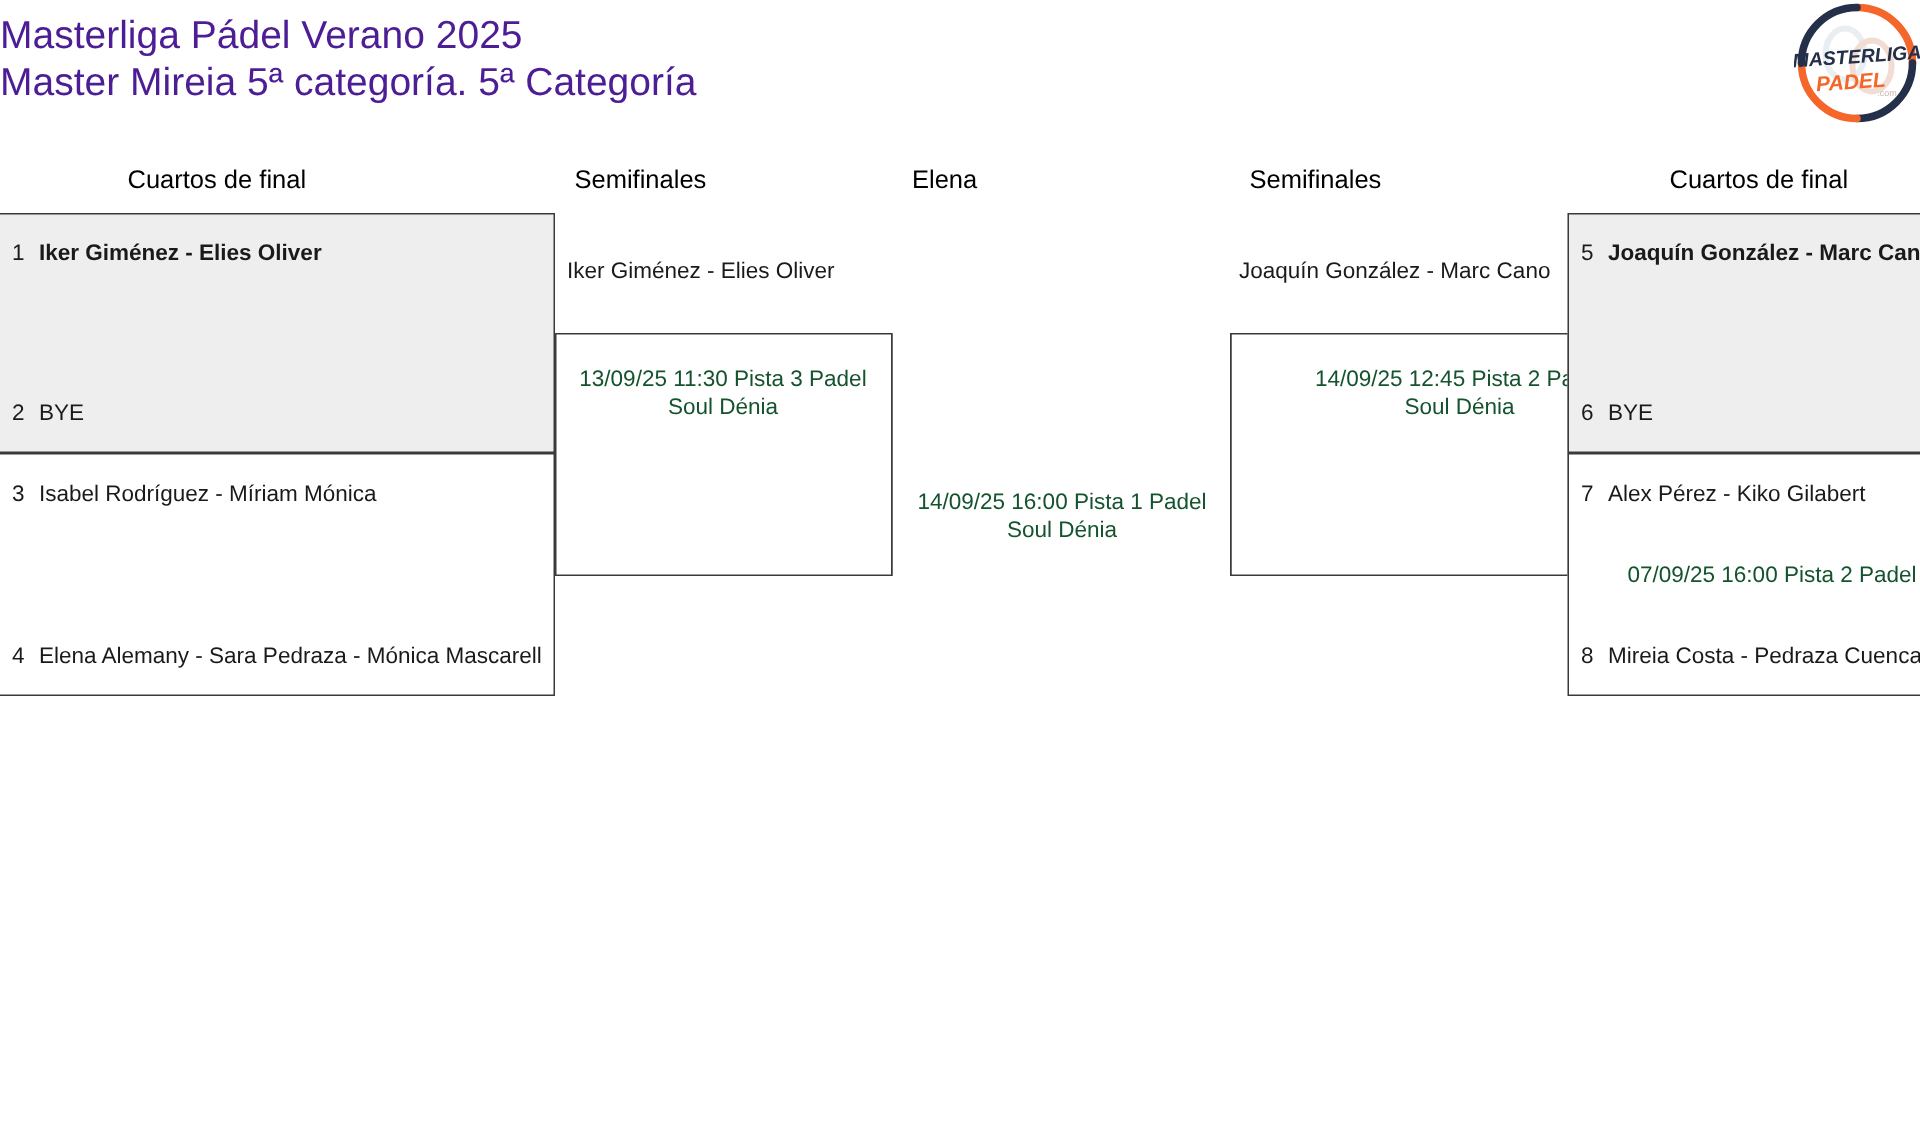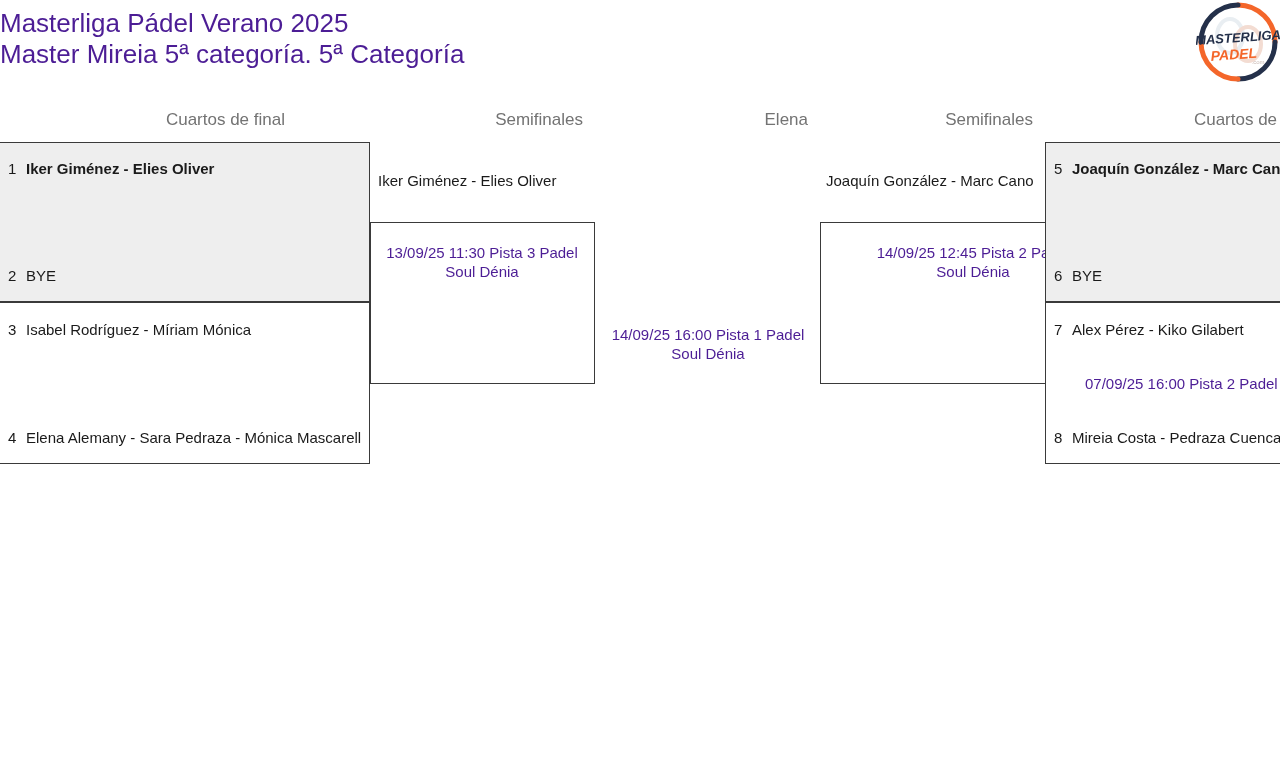--- a/index.html
+++ b/index.html
@@ -40,22 +40,22 @@
     width: 84px;
     height: 84px;
   }
 
   
   .round-header {
     position: absolute;
     top: 109px;
     font-size: 17px;
     line-height: 22px;
-    text-align: right;
-    color: #737373;
+    text-align: left;
+    color: #000000;
     white-space: nowrap;
   }
 
   
   #bracket {
     position: absolute;
     left: 0;
     top: 0;
     width: 1280px;
     height: 763px;
@@ -110,21 +110,21 @@
     font-weight: 400;
   }
   .slot.winner .pname {
     font-weight: 700;
   }
 
   .meta {
     position: absolute;
     font-size: 15px;
     line-height: 19px;
-    color: #4c1d95;
+    color: #14532d;
     white-space: nowrap;
   }
   .meta.wrap {
     white-space: normal;
     text-align: center;
   }
 
   .advance-name {
     position: absolute;
     font-size: 15px;

